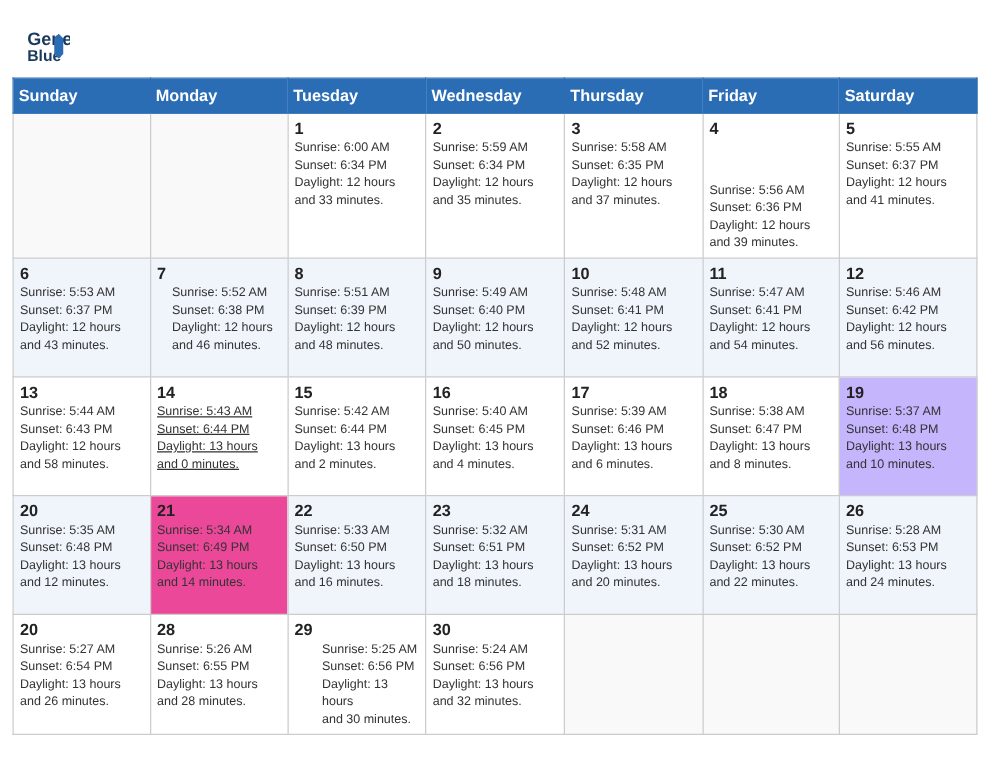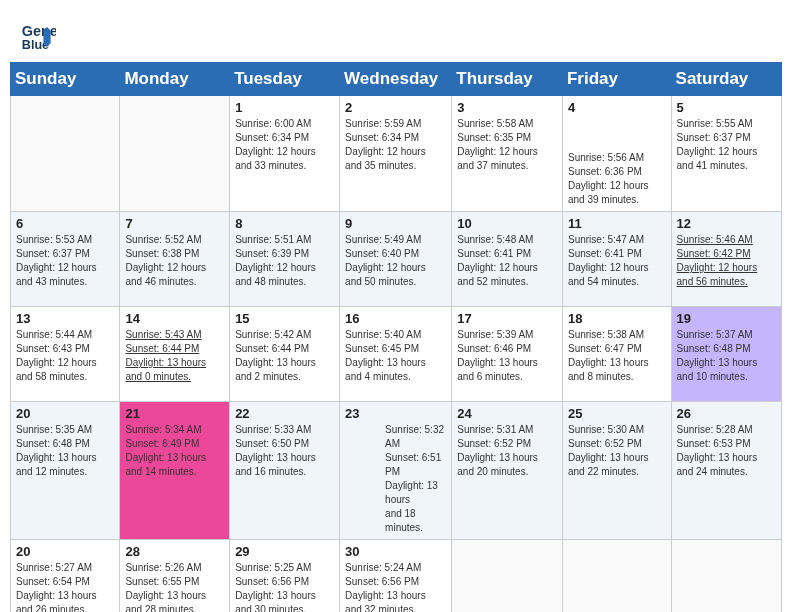--- a/index.html
+++ b/index.html
@@ -42,21 +42,21 @@
     .calendar {
       width: 100%;
       border-collapse: collapse;
       font-size: 11px;
     }
     .calendar th {
       background: #2a6db5;
       color: #fff;
       padding: 6px 4px;
       text-align: left;
-      font-size: 17px;
+      font-size: 13px;
       font-weight: bold;
       border: 1px solid #2a6db5;
     }
     .calendar td {
       vertical-align: top;
       border: 1px solid #ccc;
       padding: 4px 5px;
       width: 113px;
       min-height: 80px;
       height: 95px;
@@ -152,21 +152,21 @@
       <tr>
         <td style="background: rgb(240, 245, 252);">
           <div class="day-number">6</div>
           <div class="day-info" style="white-space: pre-line;">Sunrise: 5:53 AM
 Sunset: 6:37 PM
 Daylight: 12 hours
 and 43 minutes.</div>
         </td>
         <td style="background: rgb(240, 245, 252);">
           <div class="day-number">7</div>
-          <div class="day-info" style="white-space: pre-line;">Sunrise: 5:52 AM
+          <div class="day-info" style="white-space: pre-line; margin-left: 12px;">Sunrise: 5:52 AM
 Sunset: 6:38 PM
 Daylight: 12 hours
 and 46 minutes.</div>
         </td>
         <td style="background: rgb(240, 245, 252);">
           <div class="day-number">8</div>
           <div class="day-info" style="white-space: pre-line;">Sunrise: 5:51 AM
 Sunset: 6:39 PM
 Daylight: 12 hours
 and 48 minutes.</div>
@@ -187,21 +187,21 @@
         </td>
         <td style="background: rgb(240, 245, 252);">
           <div class="day-number">11</div>
           <div class="day-info" style="white-space: pre-line;">Sunrise: 5:47 AM
 Sunset: 6:41 PM
 Daylight: 12 hours
 and 54 minutes.</div>
         </td>
         <td style="background: rgb(240, 245, 252);">
           <div class="day-number">12</div>
-          <div class="day-info" style="white-space: pre-line; text-decoration: underline;">Sunrise: 5:46 AM
+          <div class="day-info" style="white-space: pre-line;">Sunrise: 5:46 AM
 Sunset: 6:42 PM
 Daylight: 12 hours
 and 56 minutes.</div>
         </td>
       </tr>
       <tr>
         <td style="background: rgb(255, 255, 255);">
           <div class="day-number">13</div>
           <div class="day-info" style="white-space: pre-line;">Sunrise: 5:44 AM
 Sunset: 6:43 PM
@@ -268,21 +268,21 @@
         </td>
         <td style="background: rgb(240, 245, 252);">
           <div class="day-number">22</div>
           <div class="day-info" style="white-space: pre-line;">Sunrise: 5:33 AM
 Sunset: 6:50 PM
 Daylight: 13 hours
 and 16 minutes.</div>
         </td>
         <td style="background: rgb(240, 245, 252);">
           <div class="day-number">23</div>
-          <div class="day-info" style="white-space: pre-line; margin-left: 40px;">Sunrise: 5:32 AM
+          <div class="day-info" style="white-space: pre-line;">Sunrise: 5:32 AM
 Sunset: 6:51 PM
 Daylight: 13 hours
 and 18 minutes.</div>
         </td>
         <td style="background: rgb(240, 245, 252);">
           <div class="day-number">24</div>
           <div class="day-info" style="white-space: pre-line;">Sunrise: 5:31 AM
 Sunset: 6:52 PM
 Daylight: 13 hours
 and 20 minutes.</div>
@@ -312,21 +312,21 @@
         </td>
         <td style="background: rgb(255, 255, 255);">
           <div class="day-number">28</div>
           <div class="day-info" style="white-space: pre-line;">Sunrise: 5:26 AM
 Sunset: 6:55 PM
 Daylight: 13 hours
 and 28 minutes.</div>
         </td>
         <td style="background: rgb(255, 255, 255);">
           <div class="day-number">29</div>
-          <div class="day-info" style="white-space: pre-line;">Sunrise: 5:25 AM
+          <div class="day-info" style="white-space: pre-line; margin-left: 22px;">Sunrise: 5:25 AM
 Sunset: 6:56 PM
 Daylight: 13 hours
 and 30 minutes.</div>
         </td>
         <td style="background: rgb(255, 255, 255);">
           <div class="day-number">30</div>
           <div class="day-info" style="white-space: pre-line;">Sunrise: 5:24 AM
 Sunset: 6:56 PM
 Daylight: 13 hours
 and 32 minutes.</div>

